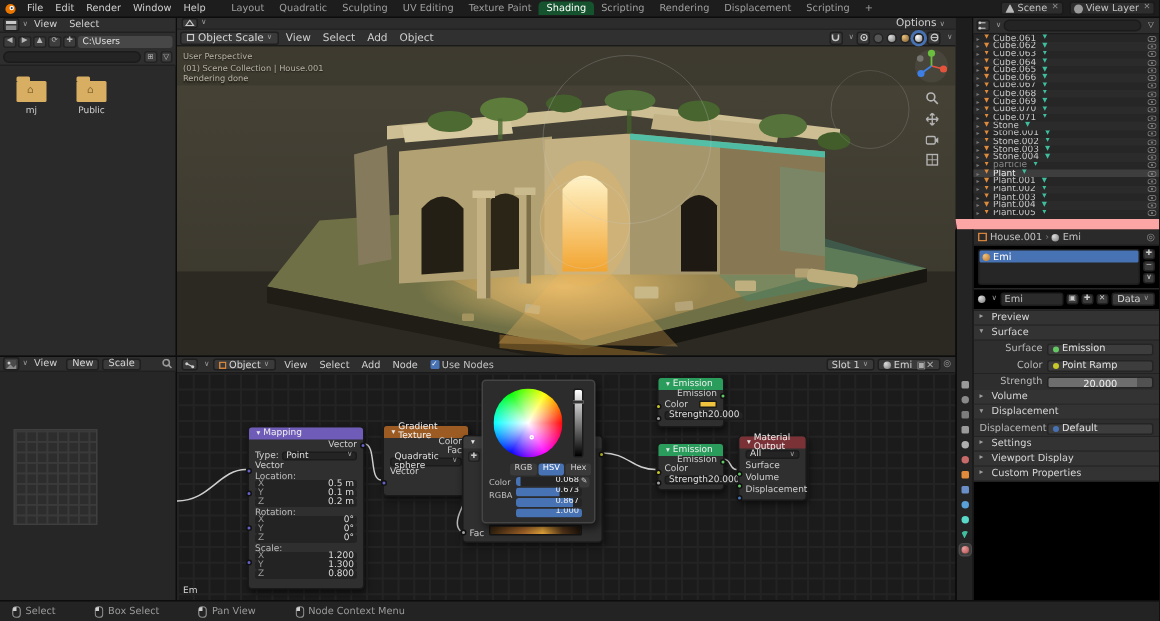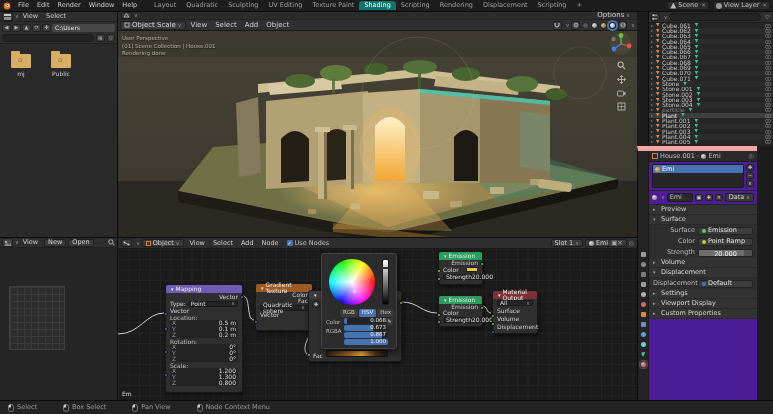--- a/index.html
+++ b/index.html
@@ -6,21 +6,21 @@
   body{background:#000;font-family:"DejaVu Sans",sans-serif}
   #app{position:relative;width:773px;height:414px;background:#1d1d1d;overflow:hidden;color:#c2c2c2;font-size:7px;line-height:1}
   .region{position:absolute}
   .chev{font-size:5px;color:#9a9a9a;margin-left:2px}
   .dd{display:inline-flex;align-items:center;background:#3a3a3a;border:1px solid #1f1f1f;border-radius:2px;padding:0 3px;height:9px;color:#d6d6d6;white-space:nowrap}
   .menu{padding:0 4px;color:#cfcfcf;white-space:nowrap}
   .icobtn{display:inline-flex;align-items:center;justify-content:center;background:#3a3a3a;border:1px solid #1f1f1f;border-radius:2px;width:11px;height:9px}
   
   #topbar{left:0;top:0;width:773px;height:12px;background:#1d1d1d;border-bottom:1px solid #0d0d0d;display:flex;align-items:center;font-size:6.5px}
   .tab{padding:1px 5px;border-radius:3px 3px 0 0;color:#9f9f9f;white-space:nowrap}
-  .tab.active{background:#0f766e;color:#fff}
+  .tab.active{background:#14532d;color:#fff}
   .selwrap{display:flex;align-items:center;background:#2d2d2d;border:1px solid #1a1a1a;border-radius:2px;height:9px;padding:0 2px;margin-left:4px}
   .selwrap .x{color:#8a8a8a;margin-left:3px;font-size:5.5px}
   .mini-ico{width:6px;height:6px;border-radius:1px;background:#8b8b8b;display:inline-block;margin-right:2px}
   
   #filebrowser{left:0;top:12px;width:118px;height:225px;background:#2a2a2a;border-right:1px solid #0d0d0d}
   .hdr{display:flex;align-items:center;background:#2e2e2e;border-bottom:1px solid #202020;height:10px;padding:0 2px;font-size:6.5px}
   .navrow{display:flex;align-items:center;gap:1px;background:#2e2e2e;padding:1px 2px;height:11px}
   .nbtn{width:9px;height:8px;background:#3d3d3d;border:1px solid #222;border-radius:2px;color:#b5b5b5;font-size:5px;display:flex;align-items:center;justify-content:center}
   .pathfld{flex:1;height:8px;background:#474747;border-radius:2px;color:#e2e2e2;font-size:6px;display:flex;align-items:center;padding:0 3px}
   .searchrow{display:flex;align-items:center;gap:2px;background:#2e2e2e;padding:1px 2px;height:11px;border-bottom:1px solid #202020}
@@ -86,21 +86,21 @@
   .ol-row{display:flex;align-items:center;height:5.3px;padding:0 2px;font-size:6px;overflow:hidden;color:#c6c6c6}
   .ol-row:nth-child(even){background:#2b2b2b}
   .ol-row.dim{color:#8a8a8a}
   .ol-row.sel{background:#3e3e3e;color:#eee}
   .ol-dis{color:#777;font-size:4px;width:5px}
   .ol-mesh{color:#e08a3c;font-size:4.5px;width:6px}
   .ol-name{flex:0 1 auto;white-space:nowrap;overflow:hidden}
   .ol-mat{color:#3fbf9f;font-size:4.5px;margin-left:4px}
   .ol-eye{margin-left:auto;opacity:.8}
   
-  #props{left:637px;top:146px;width:120px;height:254px;background:#4c1d95;border-left:1px solid #0d0d0d;border-top:5px solid #fca5a5;display:flex}
+  #props{left:637px;top:146px;width:136px;height:254px;background:#000000;border-left:1px solid #0d0d0d;border-top:7px solid #fca5a5;display:flex}
   #ptabstrip{width:11px;background:#242424;border-right:1px solid #1a1a1a;display:flex;flex-direction:column;align-items:center;gap:3px;padding-top:100px}
   .pt{width:7px;height:7px;border-radius:2px;display:flex;align-items:center;justify-content:center}
   .pt.active{background:#3f3f3f;outline:1px solid #4a4a4a}
   .ptc{width:5px;height:5px;border-radius:50%}
   #pbody{flex:1;overflow:hidden;font-size:6.5px}
   .pbread{display:flex;align-items:center;gap:2px;height:11px;background:#2a2a2a;border-bottom:1px solid #1e1e1e;padding:0 3px}
   .slotarea{display:flex;padding:2px 3px;gap:2px;border-bottom:1px solid #262626}
   .slotlist{flex:1;background:#262626;border:1px solid #1c1c1c;border-radius:2px;height:24px}
   .slotrow{display:flex;align-items:center;gap:2px;background:#4772b3;color:#fff;height:8px;padding:0 2px;border-radius:1px}
   .slotbtns{display:flex;flex-direction:column;gap:1px}
@@ -218,21 +218,21 @@
             <circle cx="2" cy="2" r="1" fill="#c9c9c9"></circle>
             <path d="M0 6 L3 3 L5 5 L7 3 V6 Z" fill="#8a8a8a"></path>
           </svg>
         </span>
       <span class="chev">∨</span>
       <span><span class="menu">View</span></span>
       <span class="dd" style="height:8px;margin-left:2px">
           <span>New</span>
         </span>
       <span class="dd" style="height:8px;margin-left:2px">
-          <span>Open</span>
+          <span>Scale</span>
         </span>
       <svg width="7" height="7" viewBox="0 0 6 6" style="margin-left:auto">
           <circle cx="2.4" cy="2.4" r="1.8" fill="none" stroke="#999" stroke-width=".9"></circle>
           <line x1="3.8" y1="3.8" x2="5.4" y2="5.4" stroke="#999" stroke-width=".9"></line>
         </svg>
     </div>
     <div class="gridsq"></div>
   </div>
 
   <div id="viewport" class="region">

